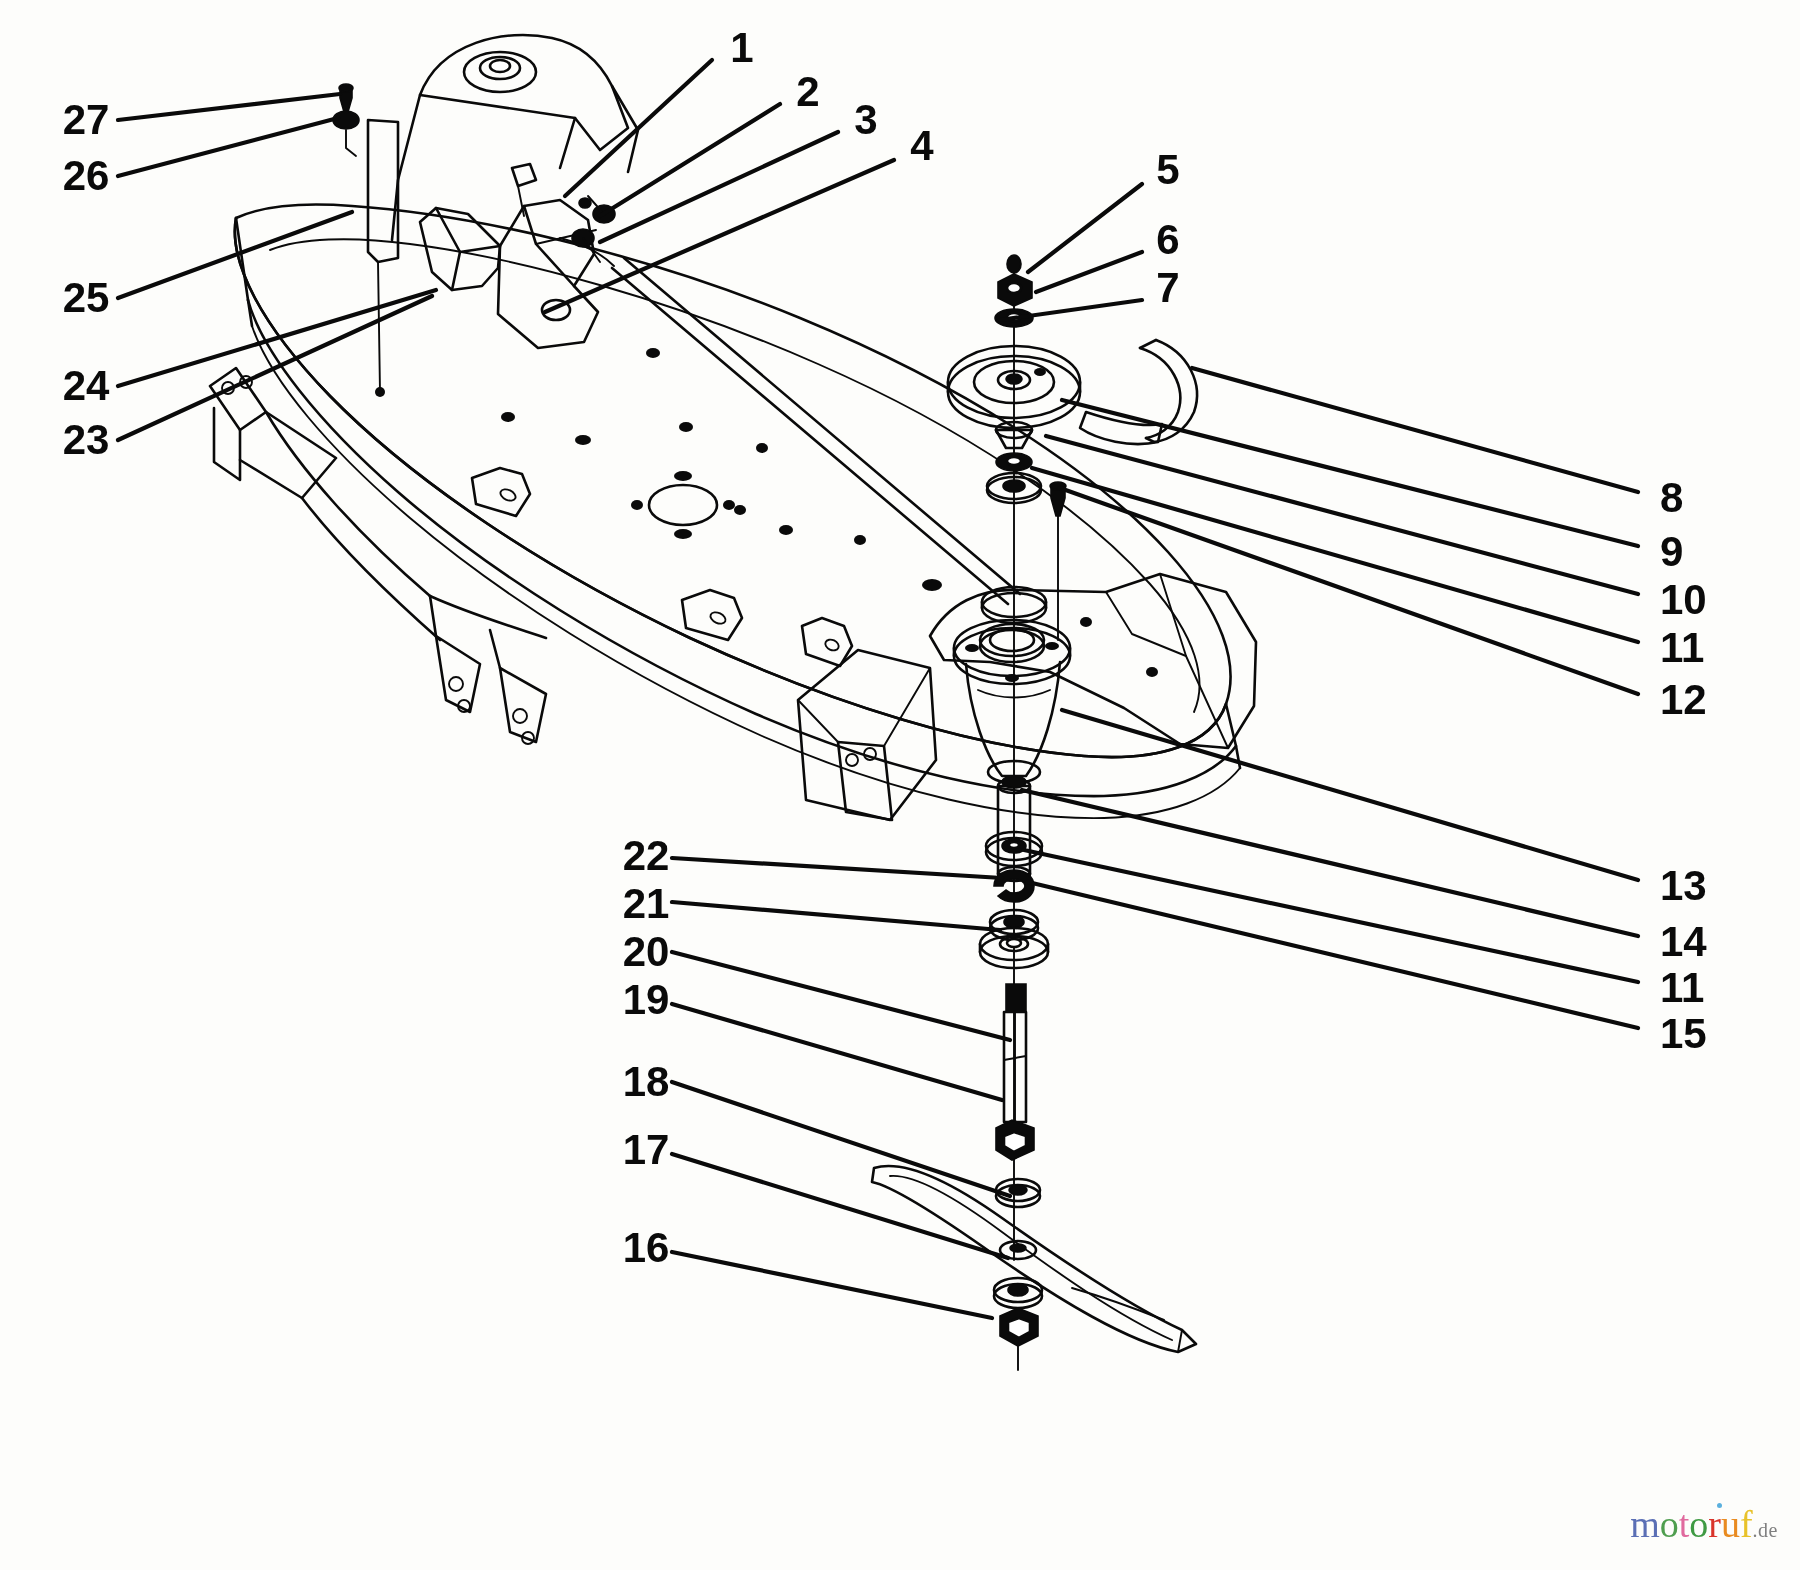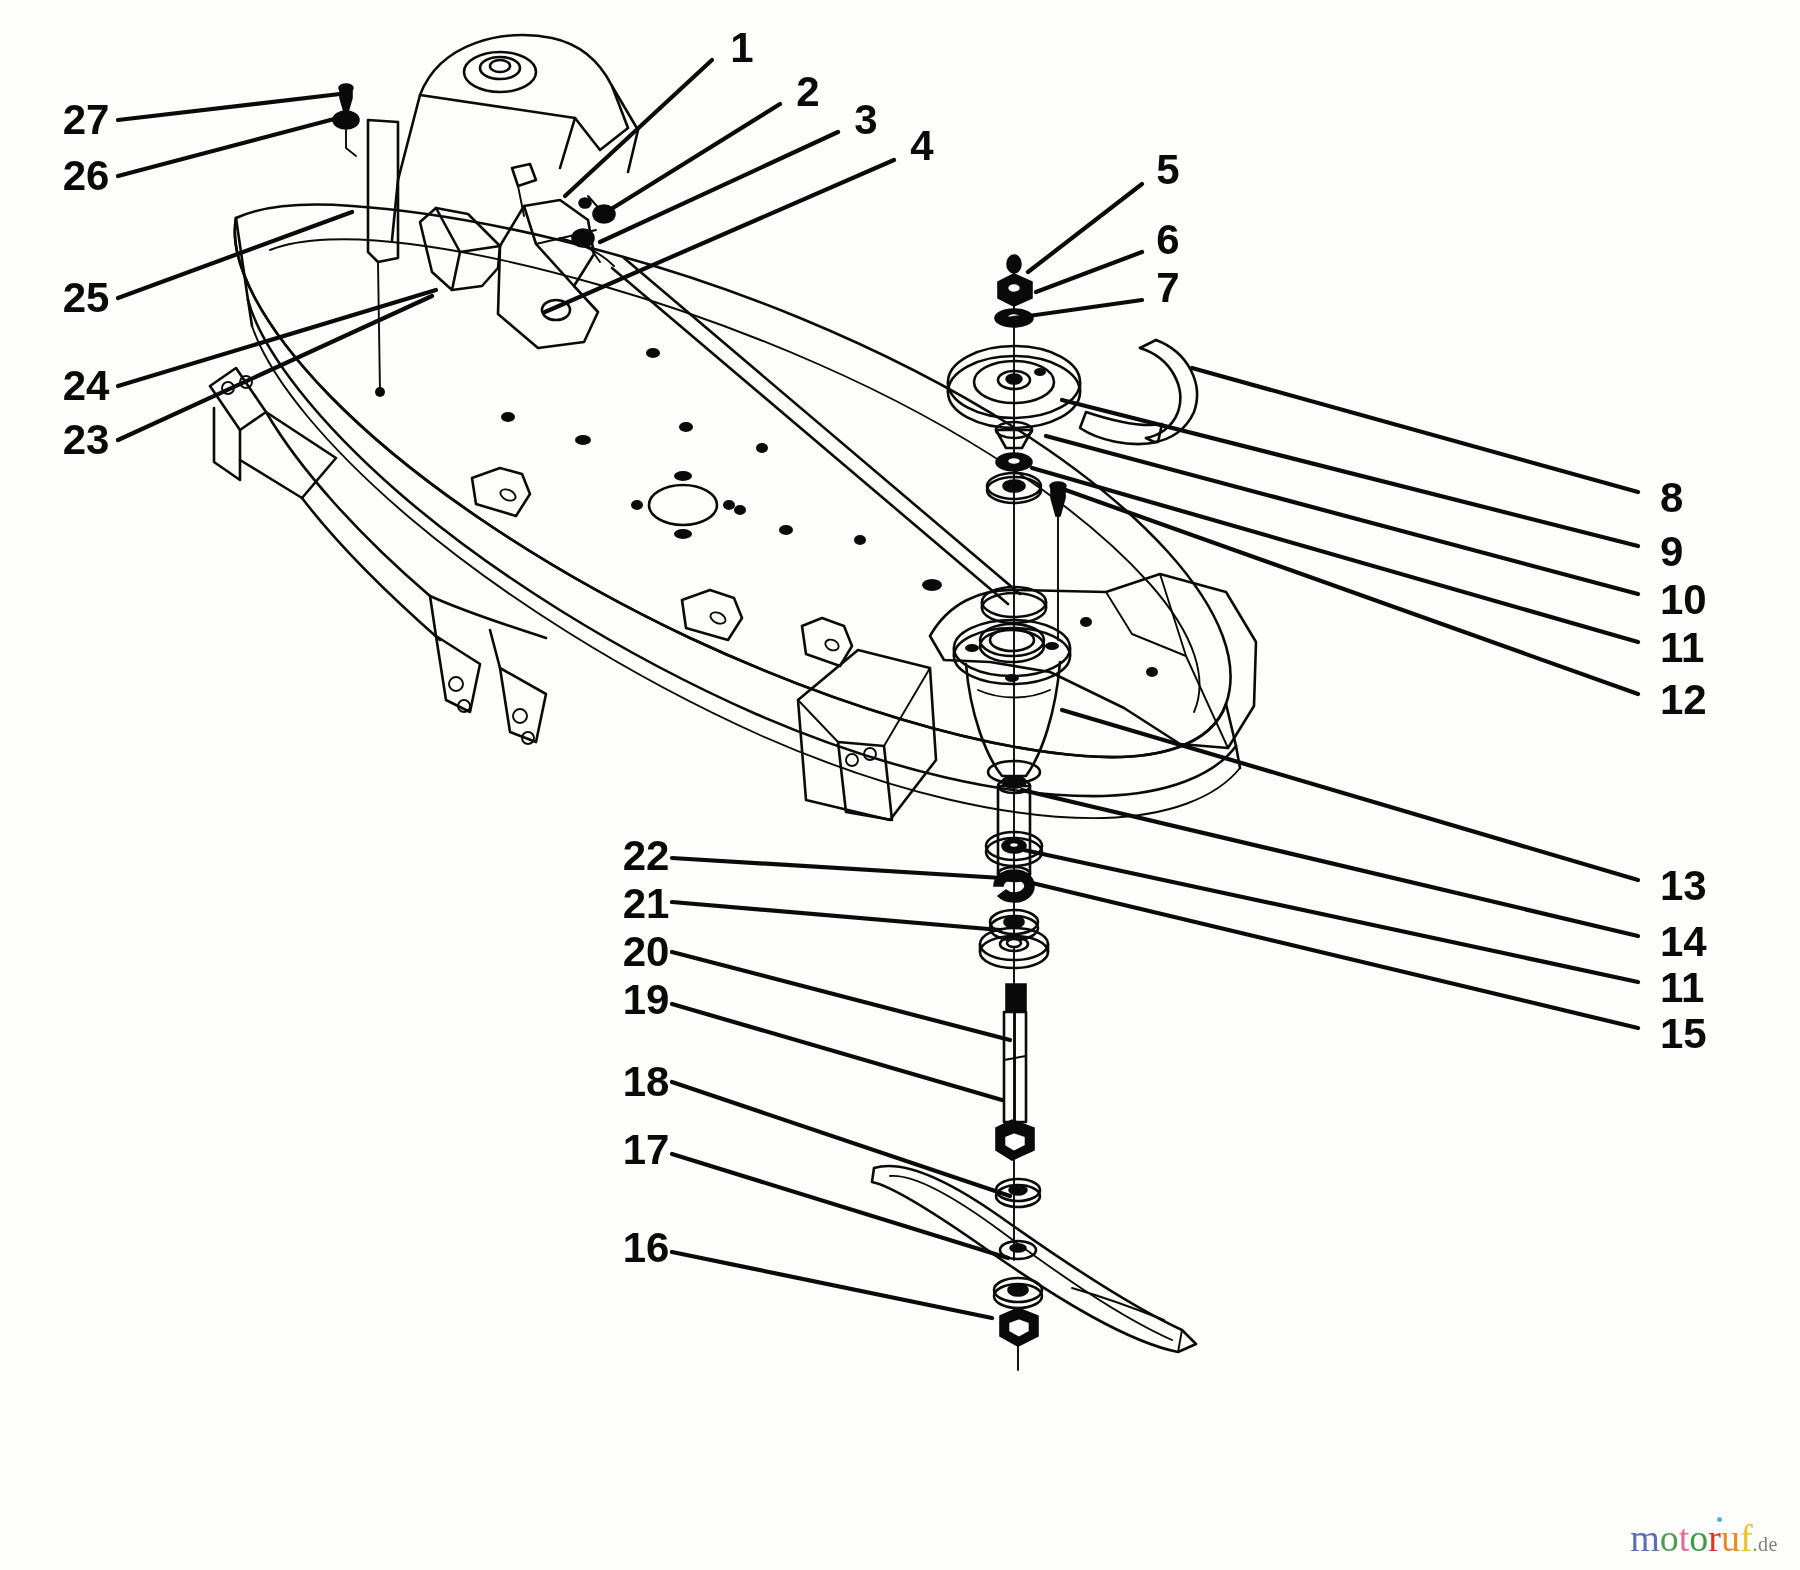--- a/index.html
+++ b/index.html
@@ -61,21 +61,21 @@
     fill: #0a0a0a;
     stroke: #0a0a0a;
     stroke-width: 1.6;
   }
   .dot {
     fill: #0a0a0a;
   }
   #watermark {
     position: absolute;
     right: 22px;
-    bottom: 13px;
+    bottom: 27px;
     font-family: "Liberation Serif", serif;
     font-size: 38px;
     line-height: 1;
     white-space: nowrap;
     user-select: none;
   }
   #watermark .wm-l { font-weight: 400; }
   #watermark .wm-de {
     font-size: 20px;
     color: #808080;

